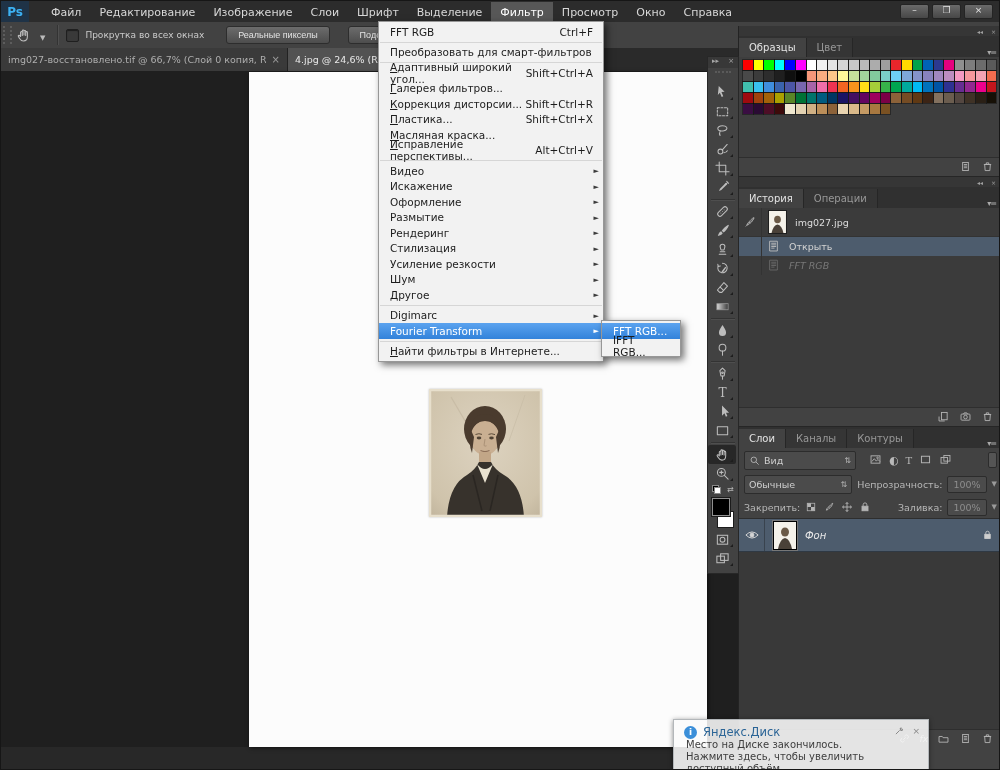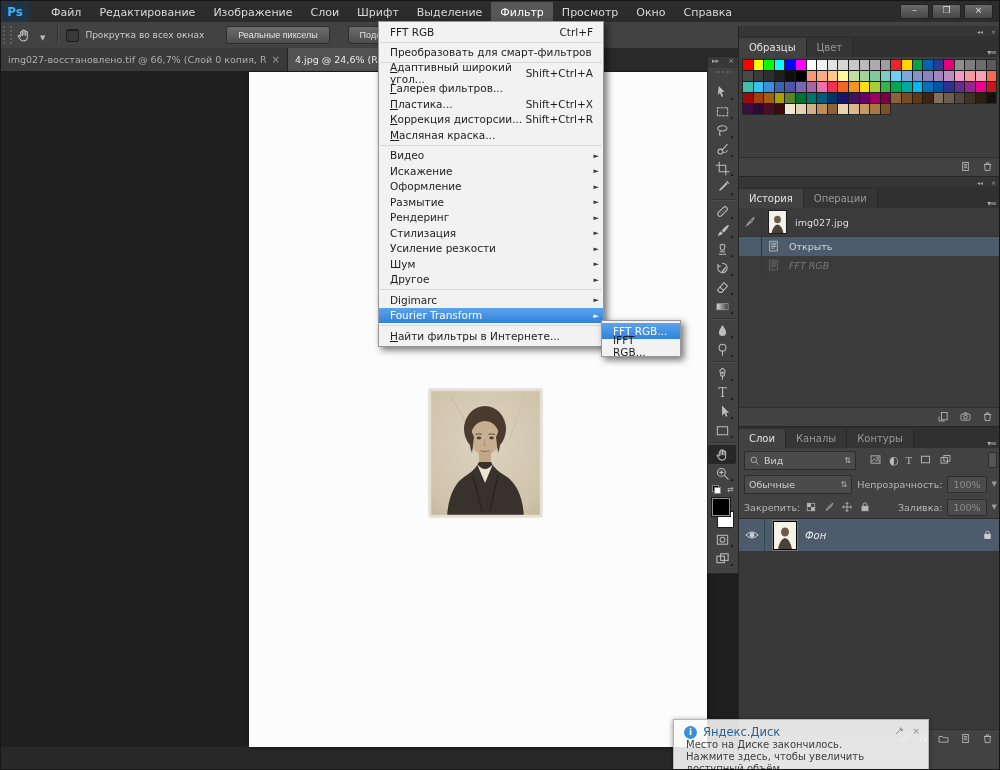--- a/index.html
+++ b/index.html
@@ -788,29 +788,33 @@
         </div>
         <div class="m-sep"></div>
         <div class="m-item">
           <div class="m-label"><u>А</u>даптивный широкий угол...</div>
           <div class="m-short">Shift+Ctrl+A</div>
         </div>
         <div class="m-item">
           <div class="m-label"><u>Г</u>алерея фильтров...</div>
         </div>
         <div class="m-item">
+          <div class="m-label"><u>К</u>оррекция дисторсии...</div>
+          <div class="m-short">Shift+Ctrl+R</div>
+        </div>
+        <div class="m-item">
           <div class="m-label"><u>П</u>ластика...</div>
           <div class="m-short">Shift+Ctrl+X</div>
         </div>
         <div class="m-item">
-          <div class="m-label"><u>К</u>оррекция дисторсии...</div>
-          <div class="m-short">Shift+Ctrl+R</div>
-        </div>
-        <div class="m-item">
           <div class="m-label"><u>М</u>асляная краска...</div>
+        </div>
+        <div class="m-item">
+          <div class="m-label"><u>И</u>справление перспективы...</div>
+          <div class="m-short">Alt+Ctrl+V</div>
         </div>
         <div class="m-sep"></div>
         <div class="m-item">
           <div class="m-label">Видео</div>
           <div class="m-arrow">►</div>
         </div>
         <div class="m-item">
           <div class="m-label">Искажение</div>
           <div class="m-arrow">►</div>
         </div>

